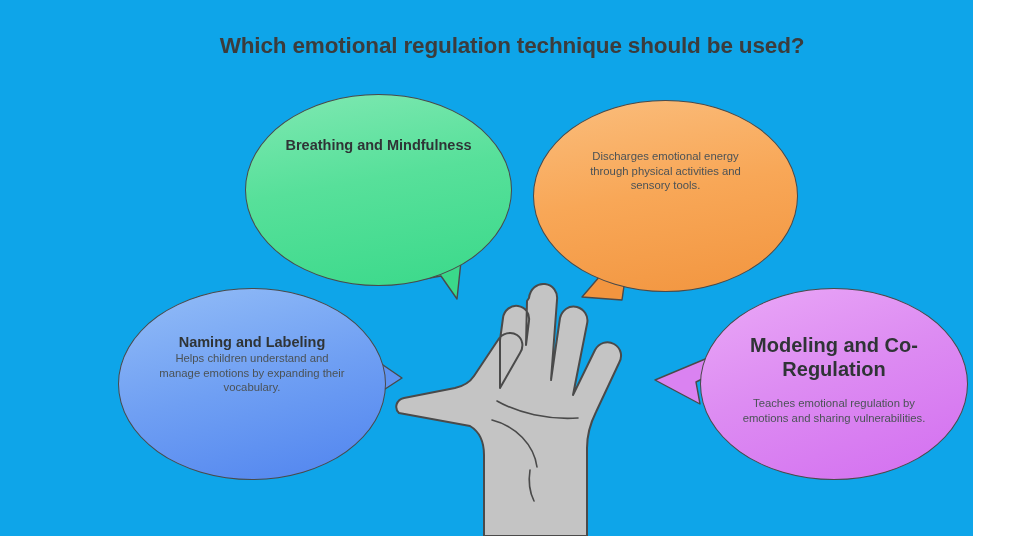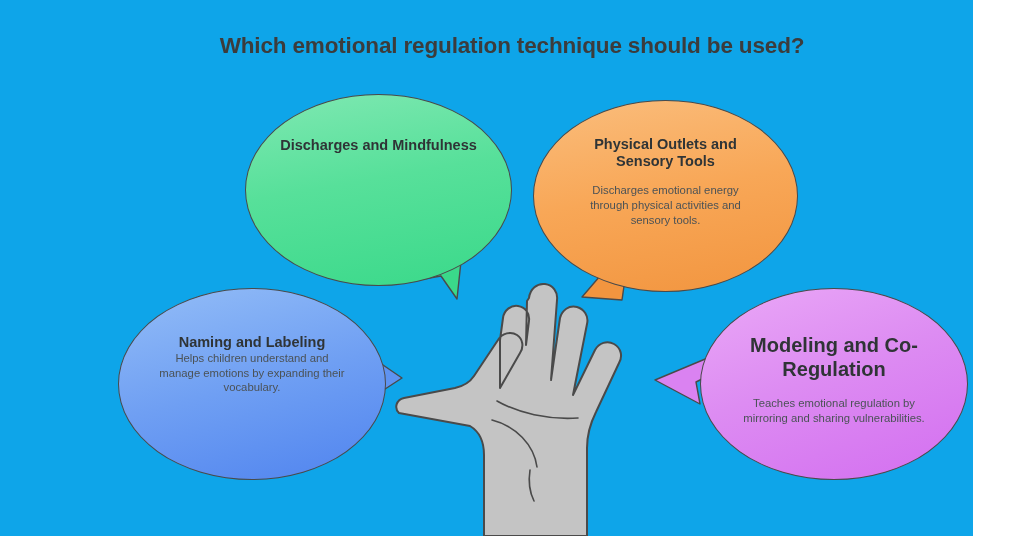--- a/index.html
+++ b/index.html
@@ -148,31 +148,30 @@
                L484,455
                C484,441 480,432 470,426
                Z" fill="#c4c4c4" stroke="#4a4a4a" stroke-width="2" stroke-linejoin="round"></path>
       <path d="M497,401 C518,413 548,420 578,418" fill="none" stroke="#4a4a4a" stroke-width="1.6" stroke-linecap="round"></path>
       <path d="M492,420 C516,426 534,445 537,467" fill="none" stroke="#4a4a4a" stroke-width="1.6" stroke-linecap="round"></path>
       <path d="M530,470 C528,483 530,493 534,501" fill="none" stroke="#4a4a4a" stroke-width="1.6" stroke-linecap="round"></path>
     </g>
   </svg>
 
   <div class="bubble" id="bubble-green">
-    <div class="b-head">Discharges and Mindfulness</div>
+    <div class="b-head">Breathing and Mindfulness</div>
   </div>
 
   <div class="bubble" id="bubble-orange">
-    <div class="b-head">Physical Outlets and Sensory Tools</div>
     <div class="b-body">Discharges emotional energy through physical activities and sensory tools.</div>
   </div>
 
   <div class="bubble" id="bubble-blue">
     <div class="b-head">Naming and Labeling</div>
     <div class="b-body">Helps children understand and manage emotions by expanding their vocabulary.</div>
   </div>
 
   <div class="bubble" id="bubble-purple">
     <div class="b-head">Modeling and Co-Regulation</div>
-    <div class="b-body">Teaches emotional regulation by mirroring and sharing vulnerabilities.</div>
+    <div class="b-body">Teaches emotional regulation by emotions and sharing vulnerabilities.</div>
   </div>
 
 </div>
 
 </body></html>

